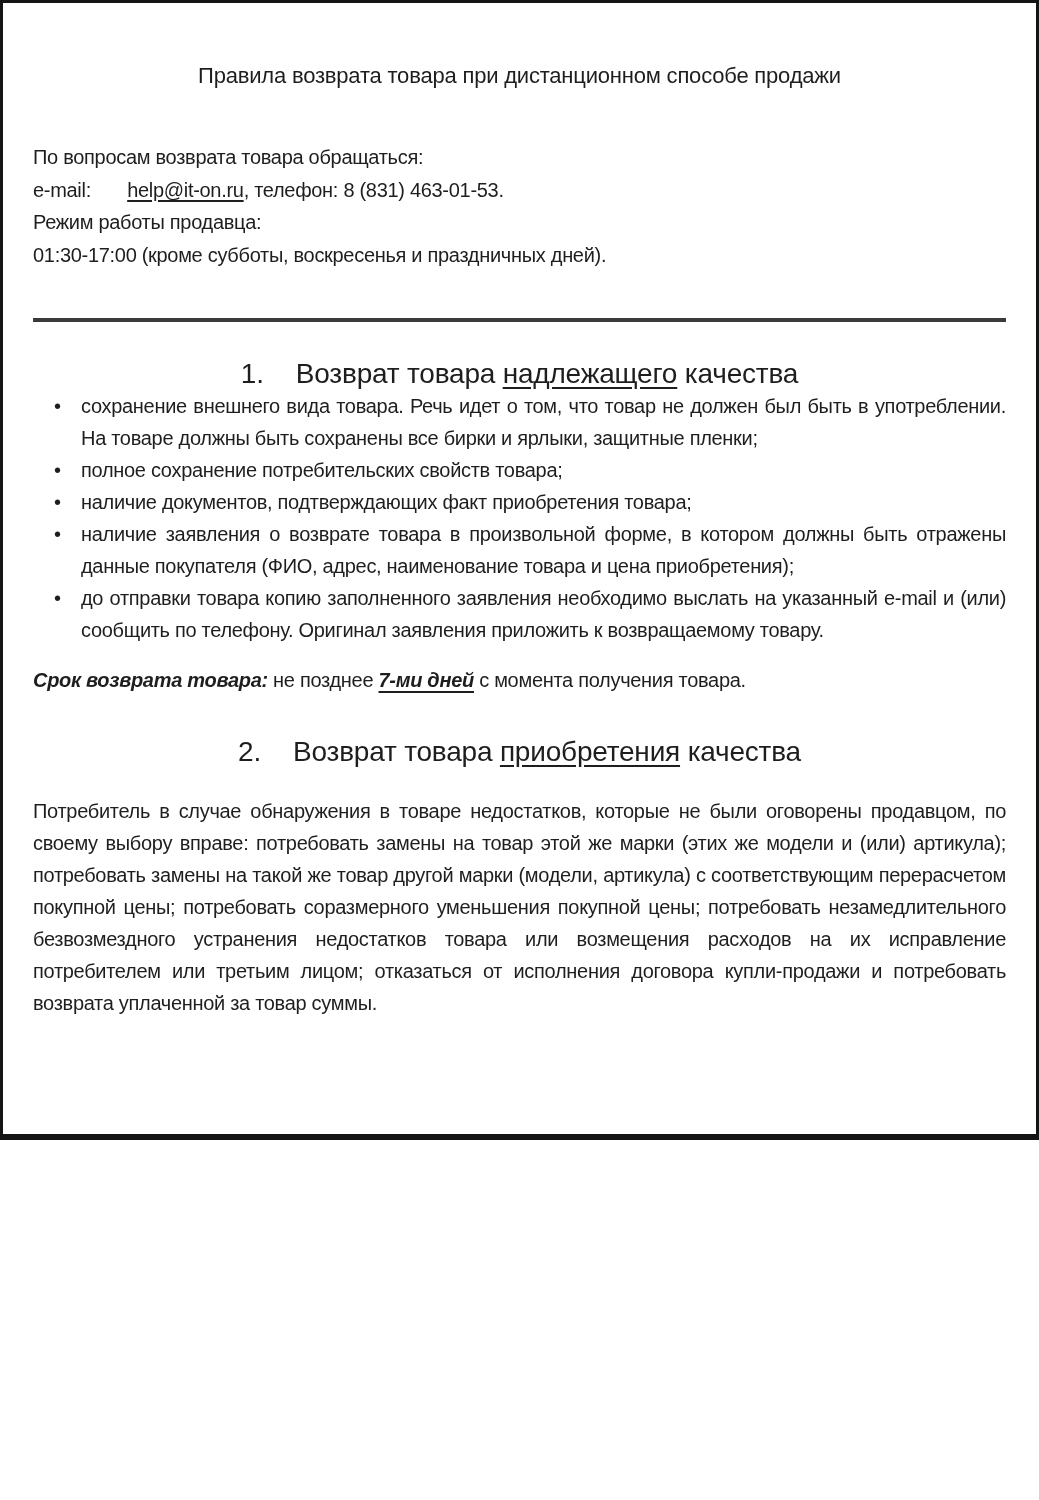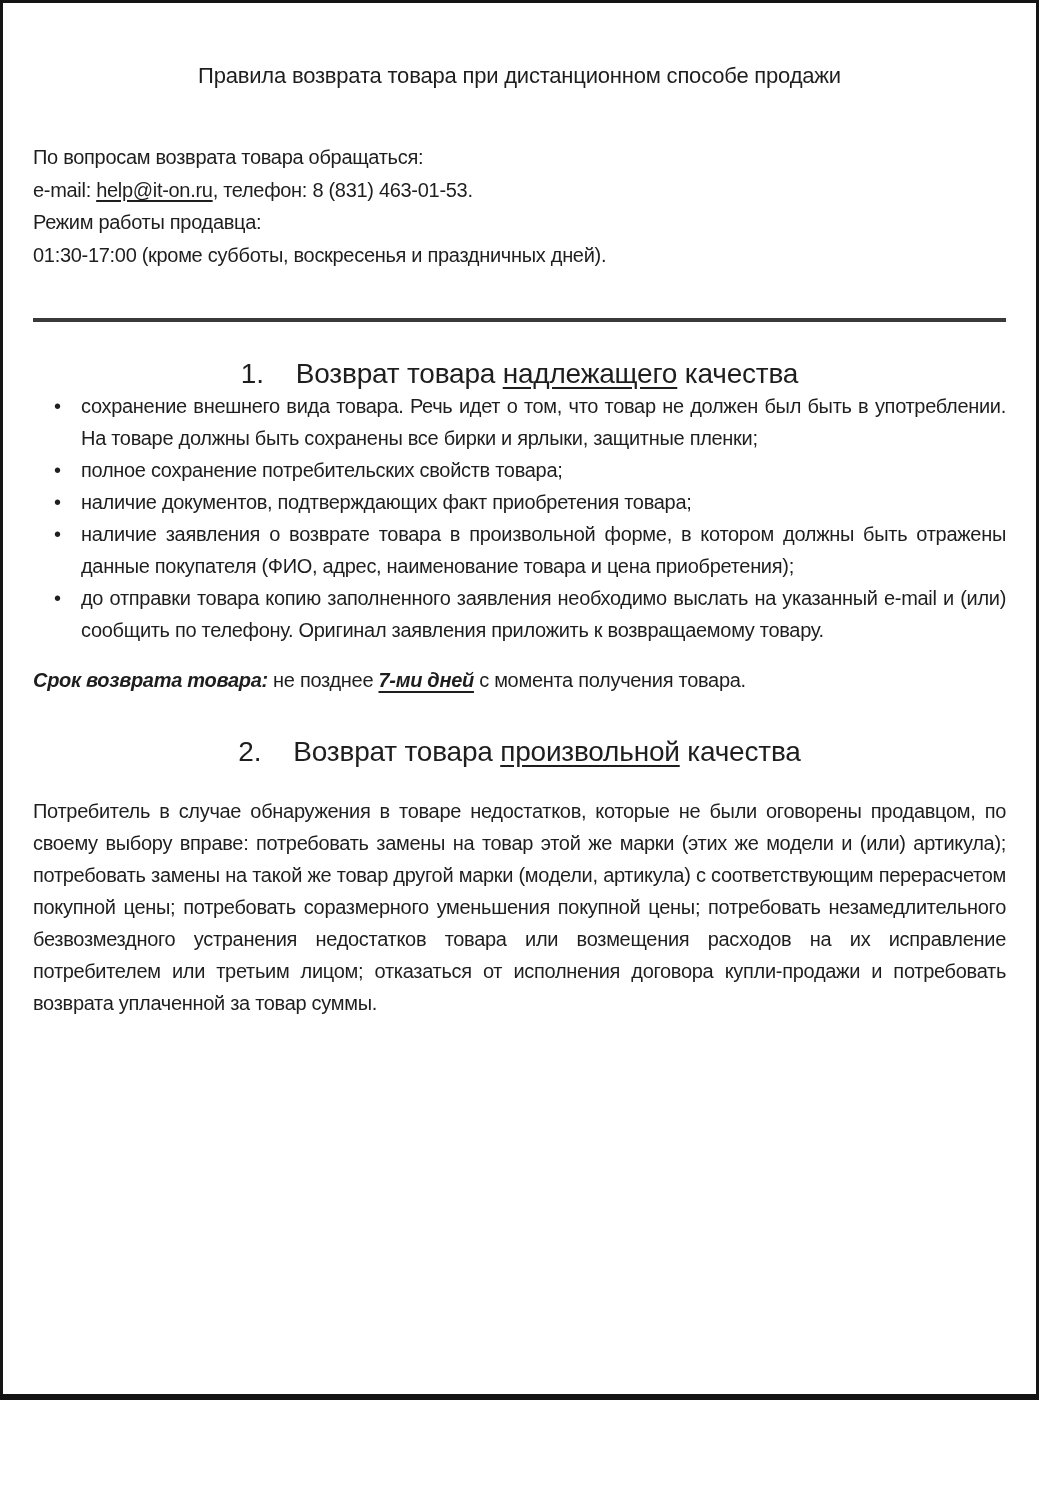--- a/index.html
+++ b/index.html
@@ -6,21 +6,21 @@
   html, body { background: #ffffff; }
   body {
     width: 1039px;
     height: 1500px;
     font-family: "Liberation Sans", "DejaVu Sans", sans-serif;
     color: #1e1e1e;
     overflow: hidden;
   }
   .page {
     width: 1039px;
-    height: 1400px;
+    height: 1140px;
     border: 3px solid #141414;
     border-bottom-width: 6px;
     padding: 0 30px;
     background: #ffffff;
   }
   .doc-title {
     margin-top: 58px;
     text-align: center;
     font-size: 22px;
     line-height: 30px;
@@ -32,20 +32,21 @@
     font-size: 20px;
     line-height: 32.5px;
     letter-spacing: -0.3px;
     text-align: justify;
   }
   .header-block p { margin: 0; }
   a.email-link {
     color: inherit;
     text-decoration: underline;
     text-underline-offset: 3px;
+    margin-left: 31px;
   }
   .divider {
     border: none;
     border-top: 4px solid #3a3a3a;
     margin: 47px 0 0 0;
   }
   .section-heading {
     margin-top: 36px;
     text-align: center;
     font-size: 28px;
@@ -117,17 +118,17 @@
     <li><span class="bullet">•</span><span>полное сохранение потребительских свойств товара;</span></li>
     <li><span class="bullet">•</span><span>наличие документов, подтверждающих факт приобретения товара;</span></li>
     <li><span class="bullet">•</span><span>наличие заявления о возврате товара в произвольной форме, в котором должны быть отражены данные покупателя (ФИО, адрес, наименование товара и цена приобретения);</span></li>
     <li><span class="bullet">•</span><span>до отправки товара копию заполненного заявления необходимо выслать на указанный e-mail и (или) сообщить по телефону. Оригинал заявления приложить к возвращаемому товару.</span></li>
   </ul>
 
   <div class="term-block">
     <p><span class="bold">Срок возврата товара:</span><span> не позднее </span><span class="bold underlined">7-ми дней</span><span> с момента получения товара.</span></p>
   </div>
 
-  <h2 class="section-heading section2-heading"><span class="num">2.</span><span>Возврат товара </span><span class="underlined">произвольной</span><span> качества</span></h2>
+  <h2 class="section-heading section2-heading"><span class="num">2.</span><span>Возврат товара </span><span class="underlined">приобретения</span><span> качества</span></h2>
 
   <p class="body-par section2-body">Потребитель в случае обнаружения в товаре недостатков, которые не были оговорены продавцом, по своему выбору вправе: потребовать замены на товар этой же марки (этих же модели и (или) артикула); потребовать замены на такой же товар другой марки (модели, артикула) с соответствующим перерасчетом покупной цены; потребовать соразмерного уменьшения покупной цены; потребовать незамедлительного безвозмездного устранения недостатков товара или возмещения расходов на их исправление потребителем или третьим лицом; отказаться от исполнения договора купли-продажи и потребовать возврата уплаченной за товар суммы.</p>
 
 </div>
 
 </body></html>

